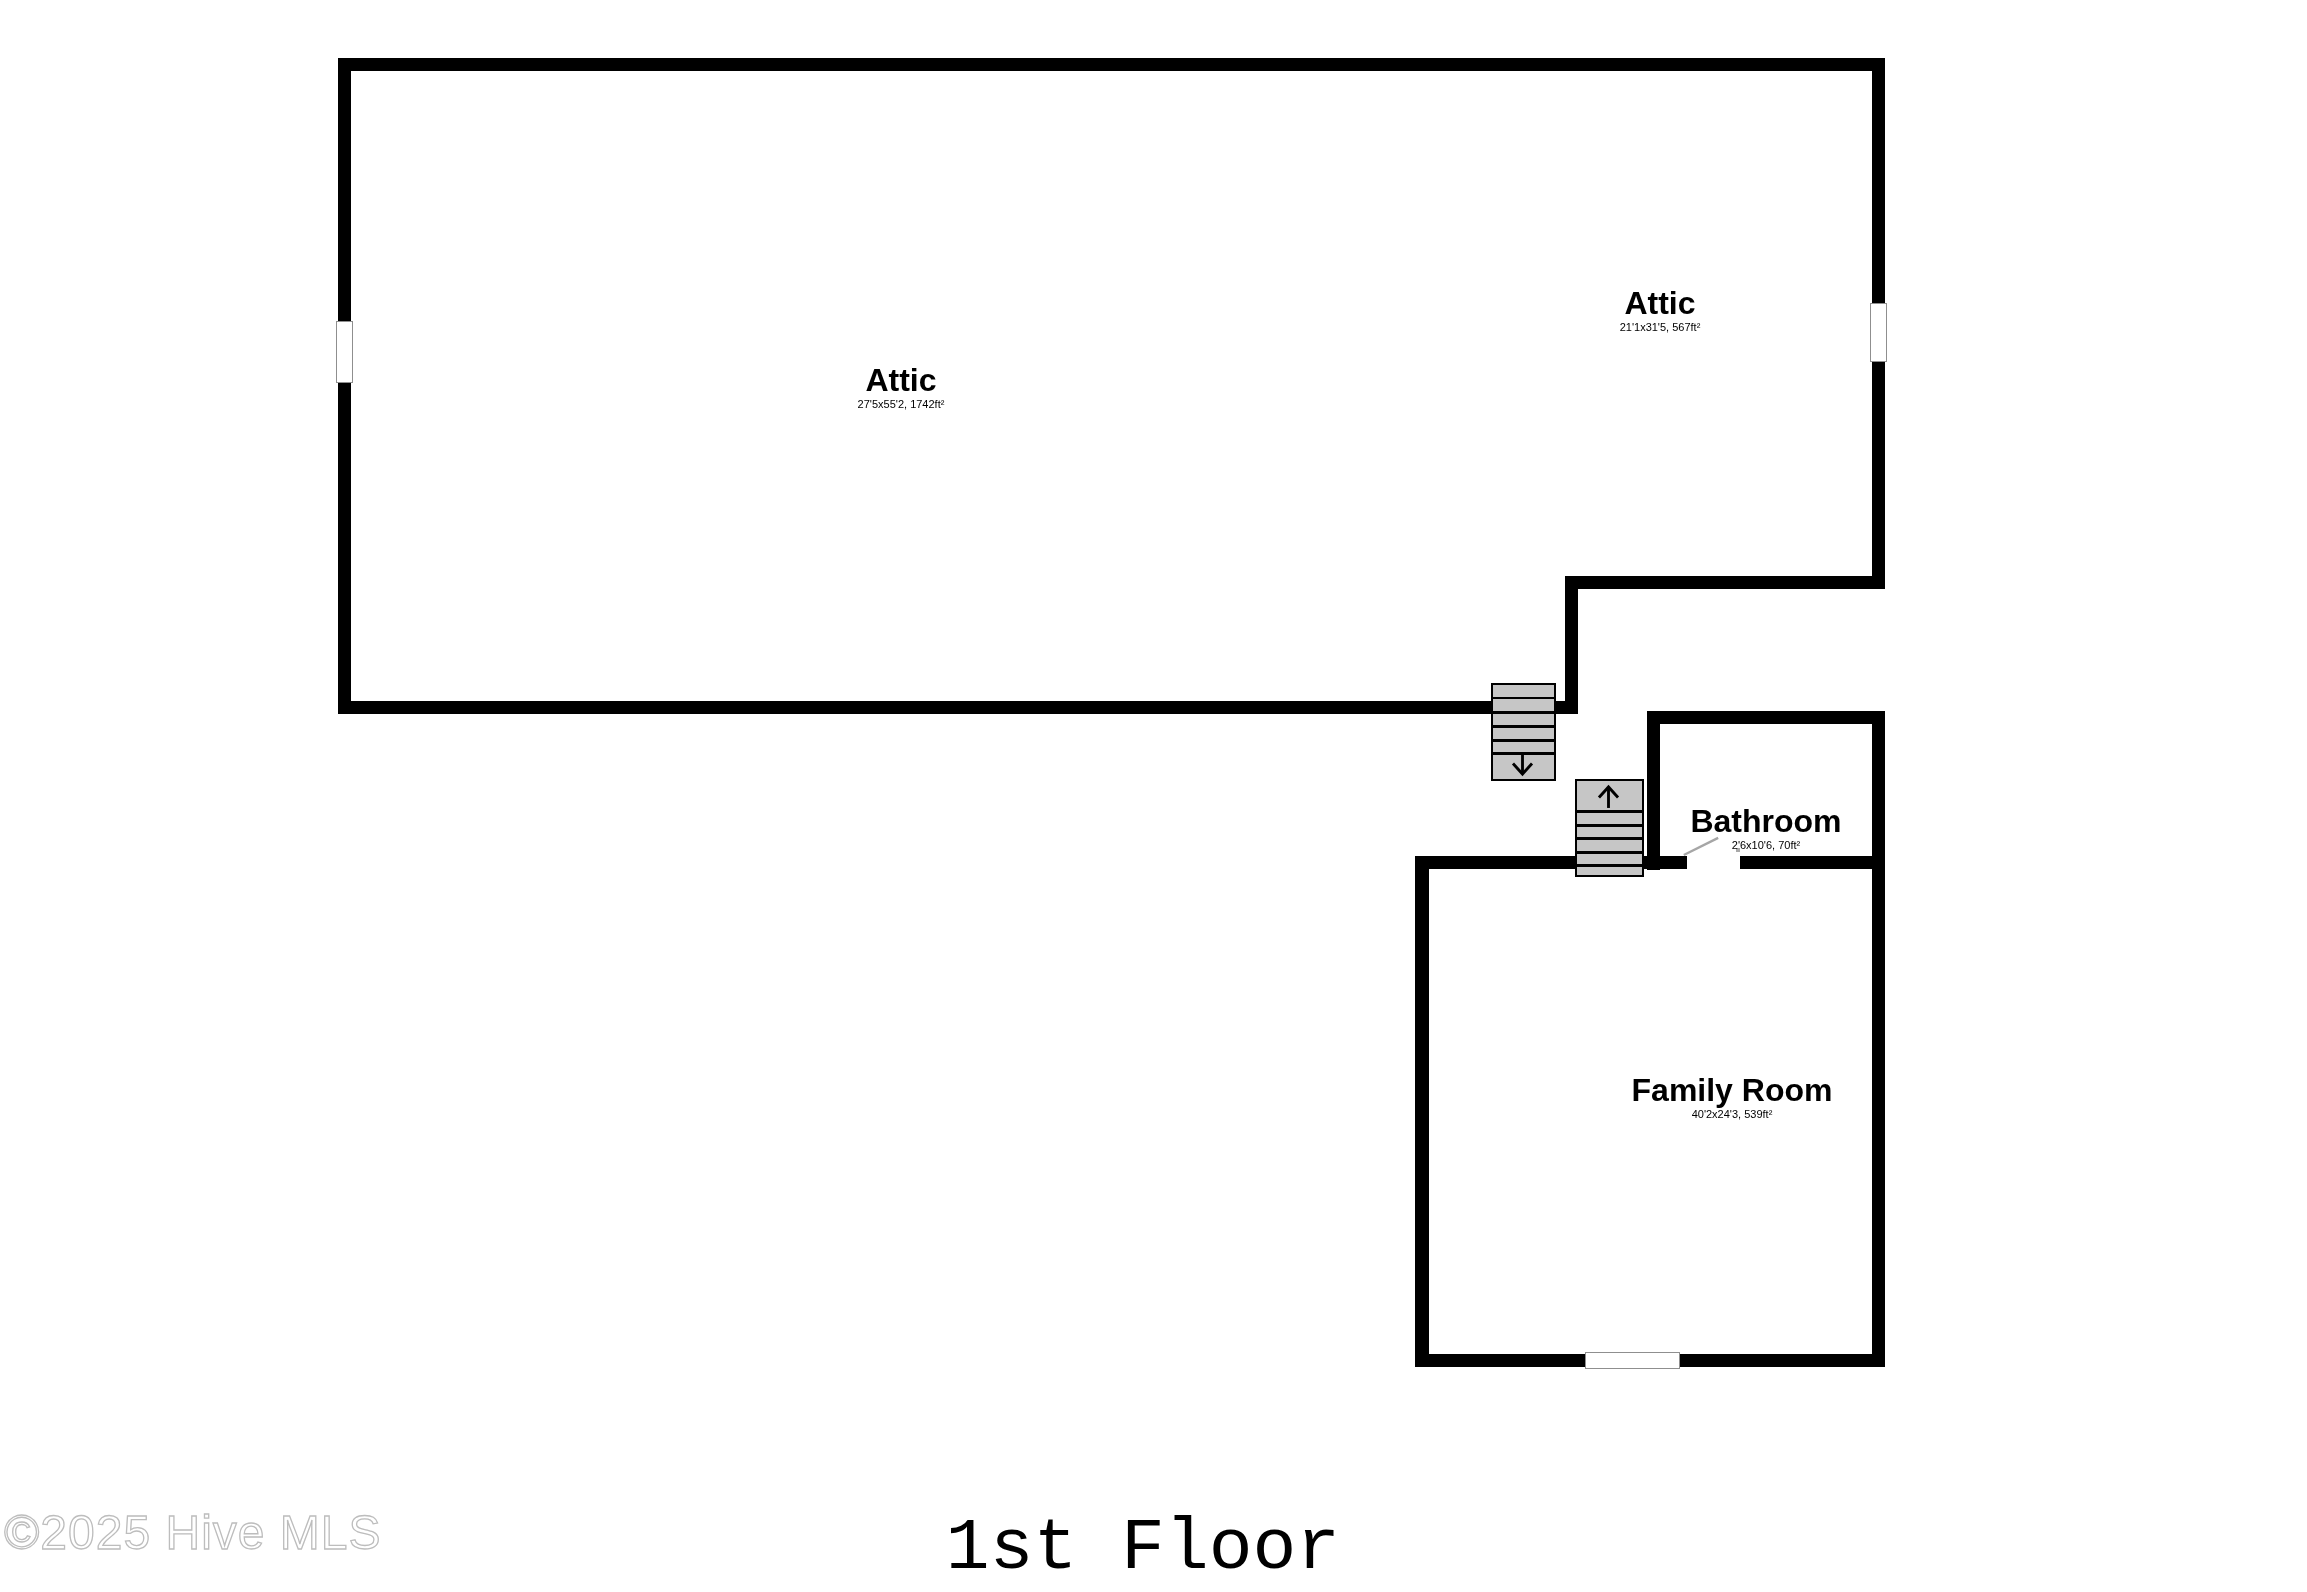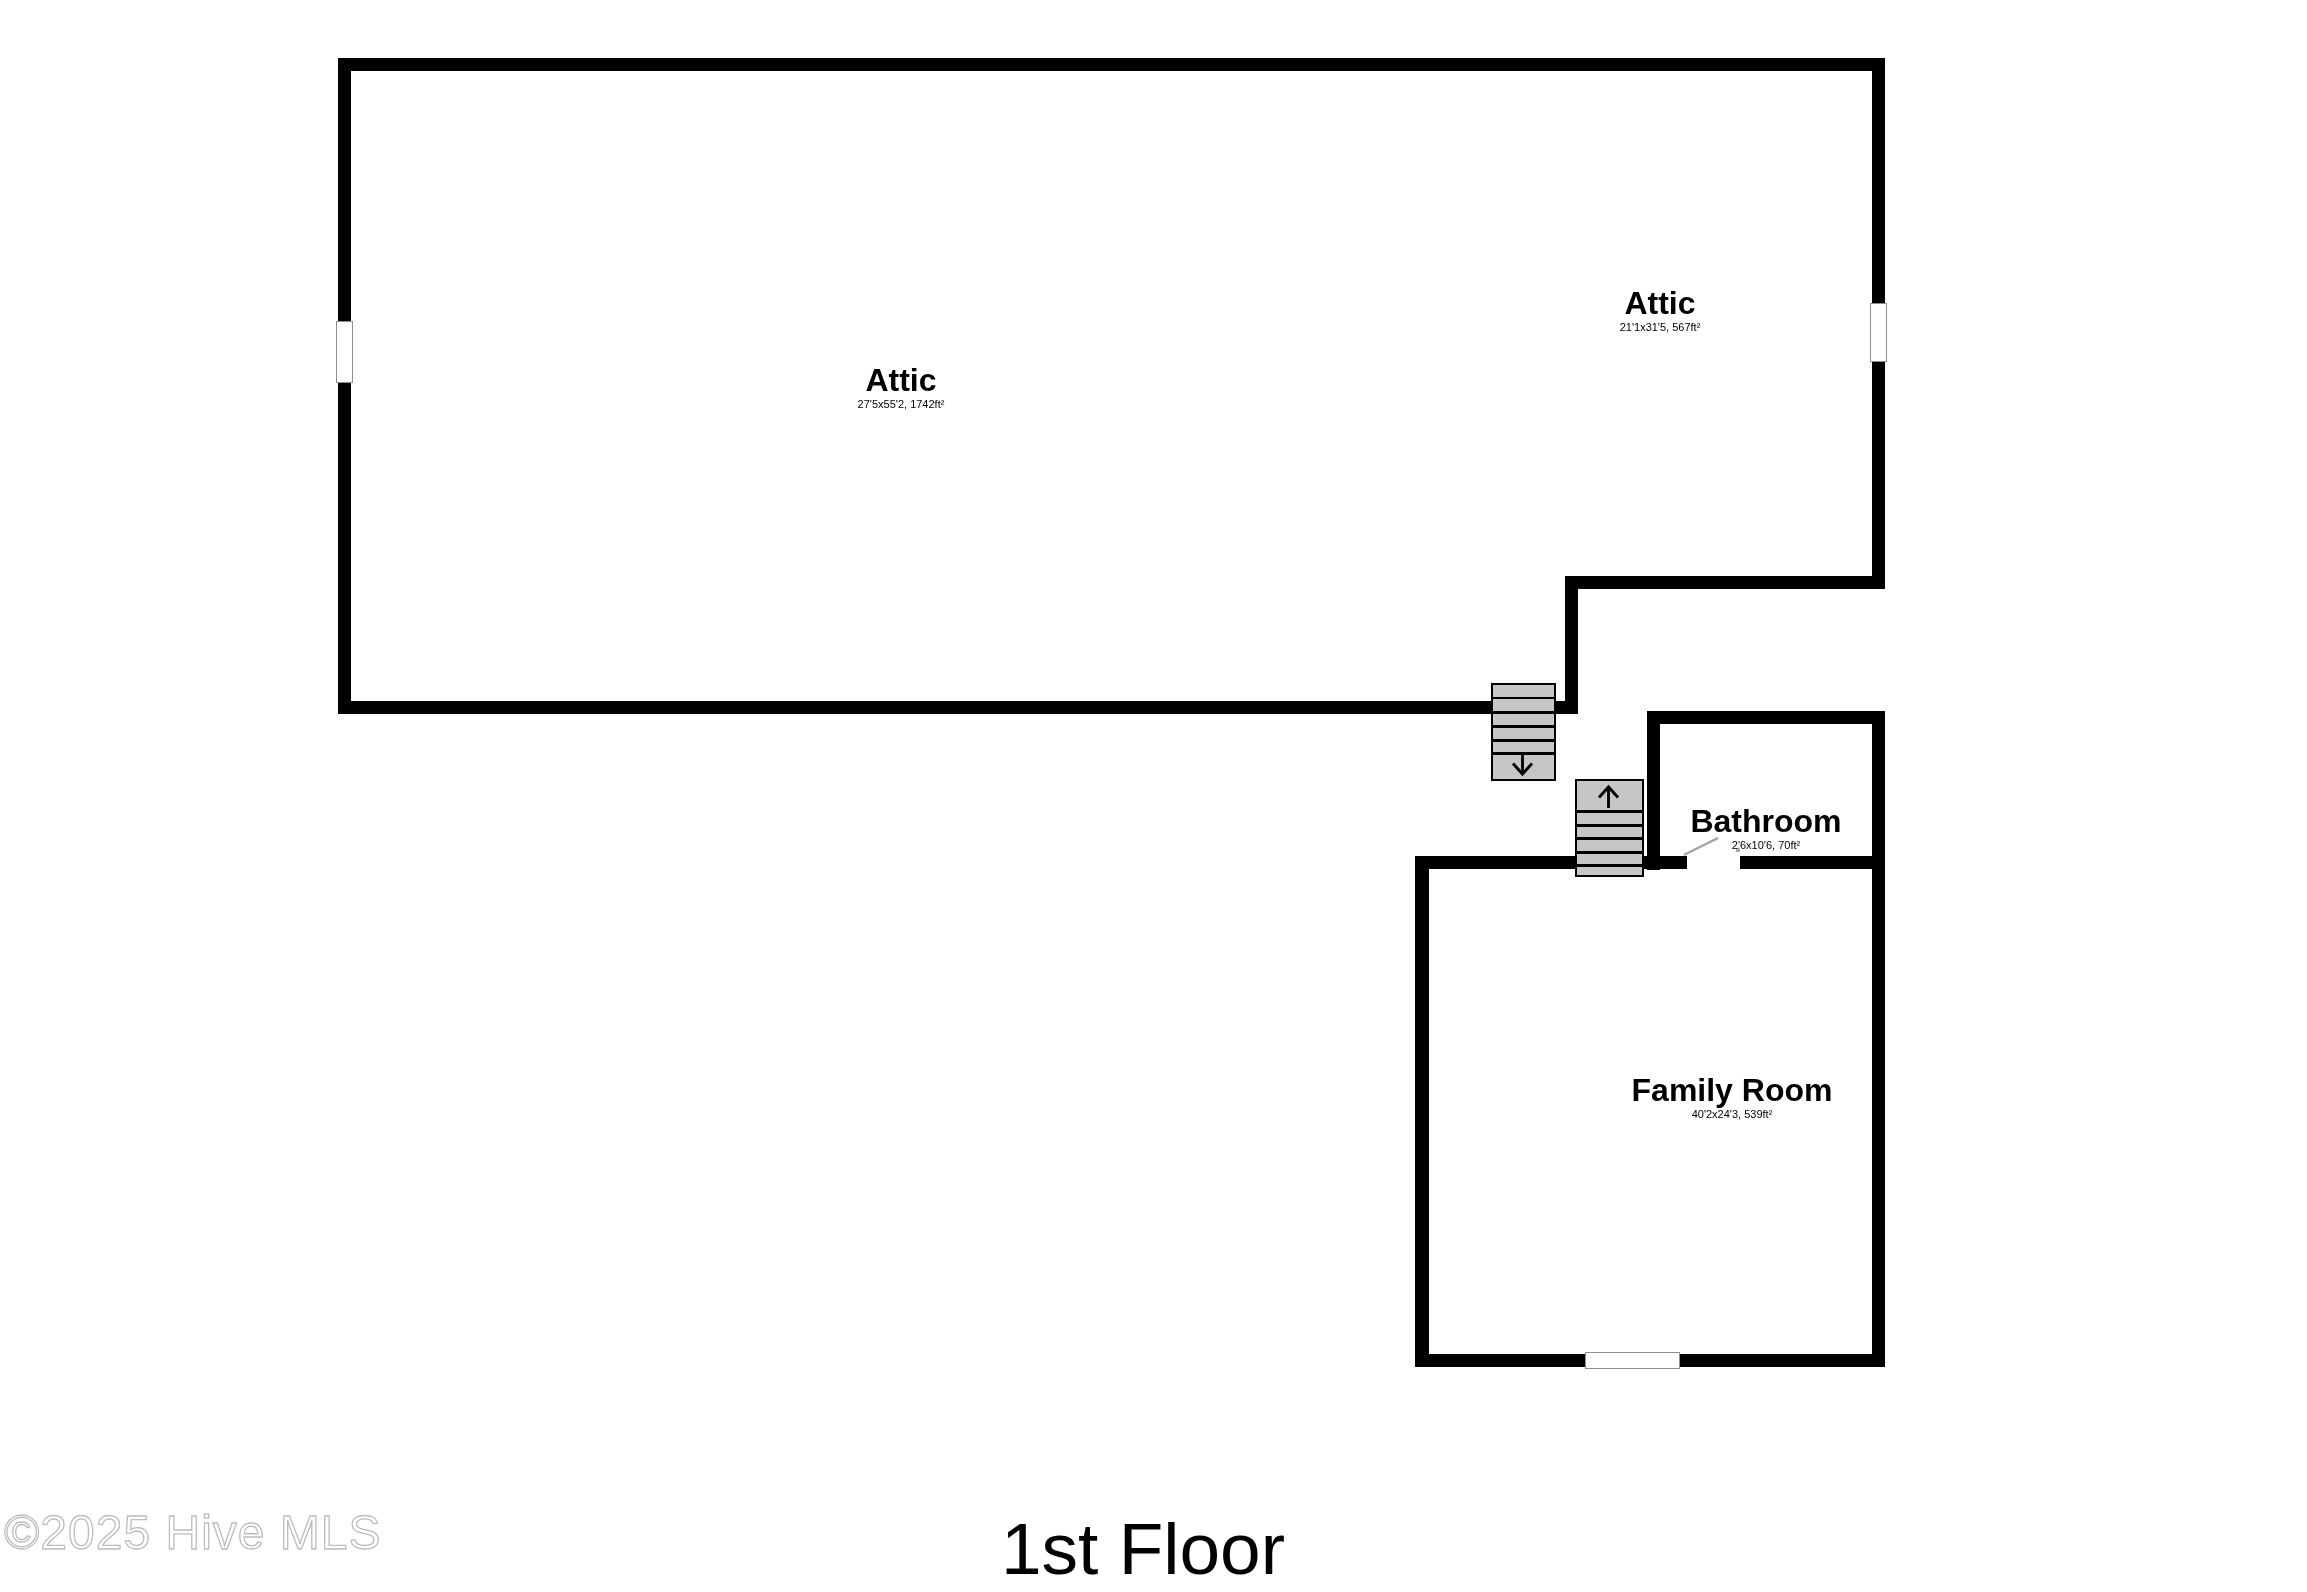--- a/index.html
+++ b/index.html
@@ -25,21 +25,21 @@
     text-align:center; white-space:nowrap;
   }
   .room-name { display:block; font-size:32px; font-weight:bold; line-height:27px; }
   .room-dims { display:block; font-size:11px; line-height:21px; }
   .disclaimer {
     position:absolute; transform:translateX(-50%);
     font-size:33px; line-height:38px; white-space:nowrap;
   }
   .floor-title {
     position:absolute; transform:translateX(-50%);
-    font-size:73px; line-height:76px; white-space:nowrap;
+    font-size:73px; line-height:76px; white-space:nowrap;font-family:Liberation Mono, monospace;
   }
   .watermark {
     position:absolute; font-size:48px; line-height:50px;
     letter-spacing:1px; white-space:nowrap;
     color:rgba(255,255,255,0.85);
     -webkit-text-stroke:1.3px #bdbdbd;
   }
   .leader-svg { position:absolute; }
   .leader-dot { position:absolute; width:3.8px; height:3.8px; background:#a9a9a9; }
 </style>

